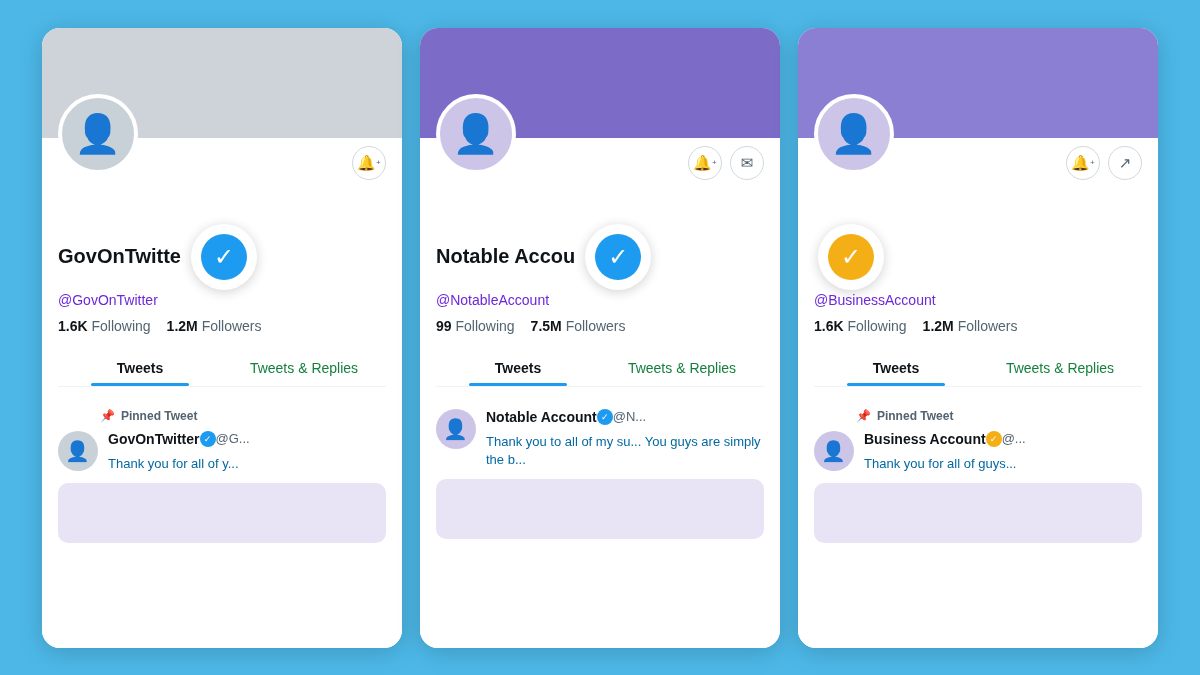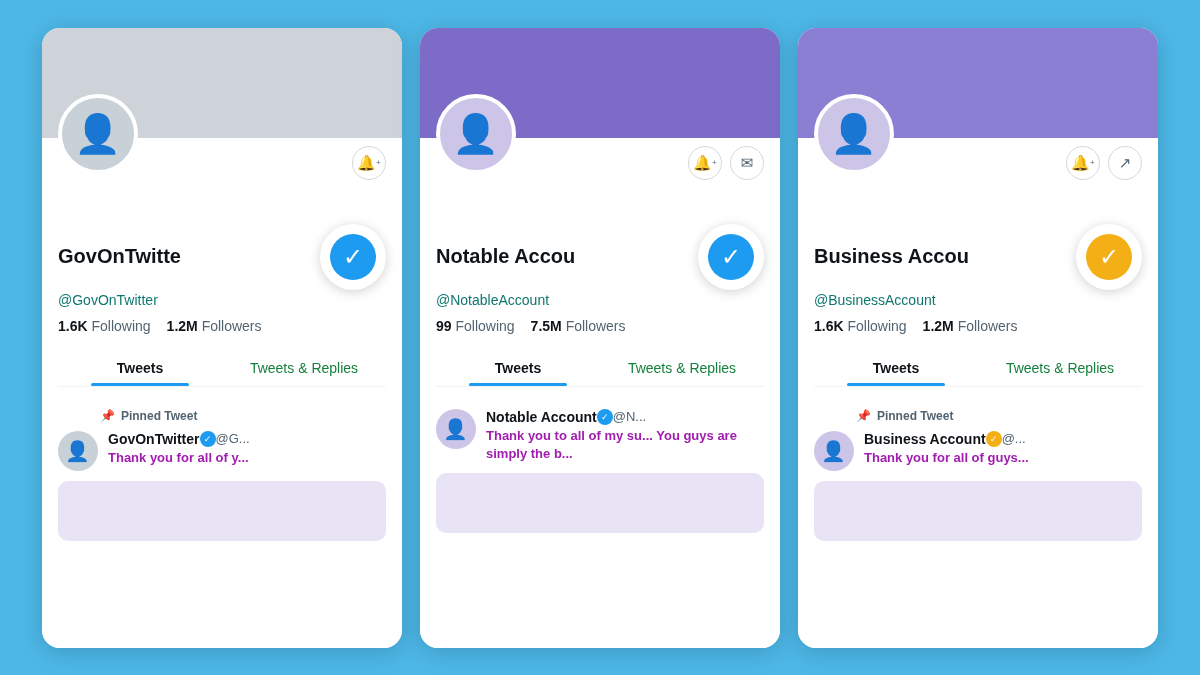--- a/index.html
+++ b/index.html
@@ -89,21 +89,20 @@
       cursor: pointer;
       color: #536471;
       flex-shrink: 0;
     }
 
     .name-row {
       display: flex;
       align-items: center;
       gap: 6px;
       margin-top: 42px;
-      justify-content: space-between;
     }
 
     .display-name {
       font-size: 20px;
       font-weight: 800;
       color: #0f1419;
       white-space: nowrap;
       overflow: hidden;
       text-overflow: ellipsis;
     }
@@ -130,21 +129,21 @@
       margin-left: 4px;
     }
     .badge-popup .badge {
       width: 46px;
       height: 46px;
       font-size: 24px;
     }
 
     .screen-name {
       font-size: 14px;
-      color: #0f766e;
+      color: #6d28d9;
       margin-top: 2px;
     }
 
     .stats-row {
       display: flex;
       gap: 16px;
       margin-top: 10px;
       font-size: 14px;
       color: #0f1419;
     }
@@ -251,26 +250,25 @@
     .tweet-handle {
       font-size: 13px;
       color: #536471;
       white-space: nowrap;
       overflow: hidden;
       text-overflow: ellipsis;
     }
 
     .tweet-text {
       font-size: 13px;
-      color: #a21caf;
-      margin-top: 2px;
+      color: #0369a1;
+      margin-top: 8px;
       line-height: 1.4;
       overflow: hidden;
       display: -webkit-box;
-      font-weight: bold;
       -webkit-line-clamp: 2;
       -webkit-box-orient: vertical;
     }
 
     .tweet-image-placeholder {
       margin-top: 10px;
       height: 60px;
       background: #e8e4f5;
       border-radius: 10px;
       overflow: hidden;
@@ -384,21 +382,20 @@
   <div class="banner banner-purple2"></div>
   <div class="profile-section">
     <div class="avatar-wrap avatar-wrap-purple">
       <span class="avatar-icon">👤</span>
     </div>
     <div class="top-actions">
       <div class="action-btn">🔔<sup style="font-size:8px">+</sup></div>
       <div class="action-btn">↗</div>
     </div>
     <div class="name-row">
-      <span class="display-name">Business Accou</span>
       <div class="badge-popup">
         <div class="badge badge-gold">✓</div>
       </div>
     </div>
     <div class="screen-name">@BusinessAccount</div>
     <div class="stats-row">
       <span>
         <span class="stat-value">1.6K</span>&nbsp;<span class="stat-label">Following</span>
       </span>
       <span>

